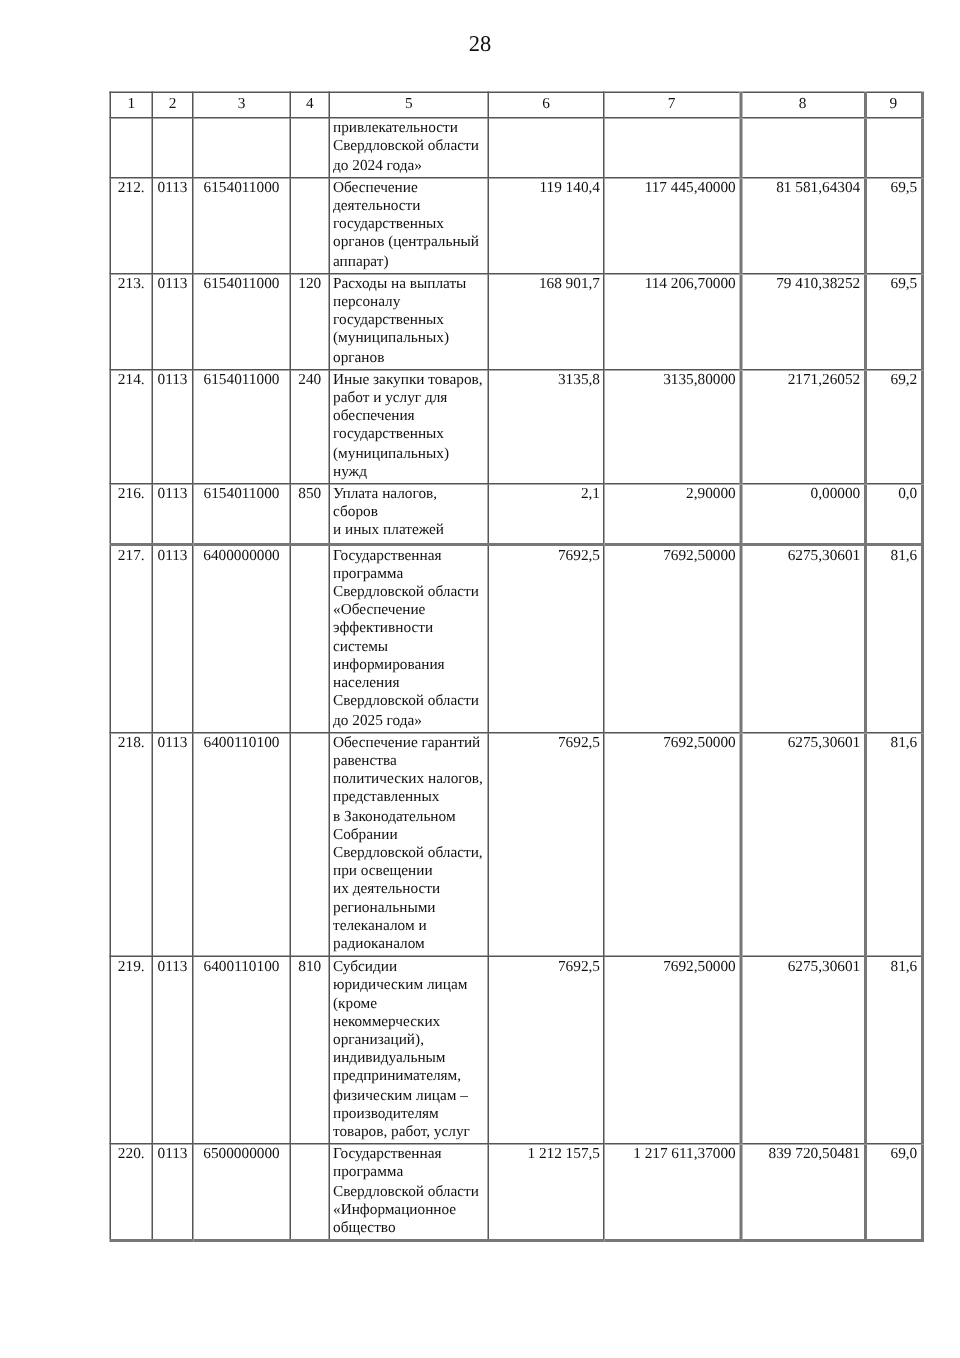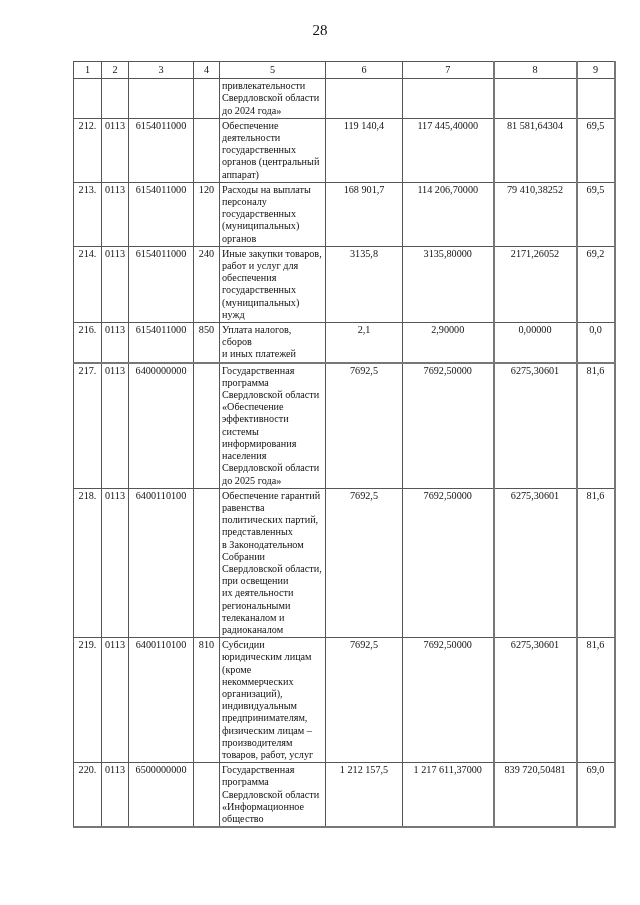--- a/index.html
+++ b/index.html
@@ -3,21 +3,21 @@
 <meta charset="utf-8">
 <style>
   html, body { margin: 0; padding: 0; background: #ffffff; }
   body { width: 640px; height: 905px; position: relative; font-family: "Liberation Serif", "DejaVu Serif", serif; color: #111; }
   .page-number { position: absolute; top: 22px; left: 0; width: 640px; text-align: center; font-size: 15px; }
   table.budget { position: absolute; top: 61px; left: 73px; border-collapse: collapse; table-layout: fixed; width: 541px; font-size: 10.2px; line-height: 12.2px; }
   table.budget td { border: 1px solid #555; vertical-align: top; padding: 1px 2px 1px 2px; }
   table.budget tr.head td { text-align: center; vertical-align: middle; padding: 2px 2px; }
   td.c { text-align: center; }
   td.l { text-align: center; padding-left: 2px; }
-  td.num { text-align: center; }
+  td.num { text-align: right; }
   td.desc { white-space: pre-line; }
   td.thick-r { border-right: 2px solid #777 !important; }
   tr.thick-b td { border-bottom: 2px solid #777; }
 </style>
 </head>
 <body>
 
 <div class="page-number">28</div>
 
 <table class="budget">
@@ -134,21 +134,21 @@
         <td class="num thick-r">6275,30601</td>
         <td class="num thick-r">81,6</td>
       </tr>
       <tr>
         <td class="l">218.</td>
         <td class="c">0113</td>
         <td class="c">6400110100</td>
         <td class="c"></td>
         <td class="desc">Обеспечение гарантий
 равенства
-политических партий,
+политических налогов,
 представленных
 в Законодательном
 Собрании
 Свердловской области,
 при освещении
 их деятельности
 региональными
 телеканалом и
 радиоканалом</td>
         <td class="num">7692,5</td>

